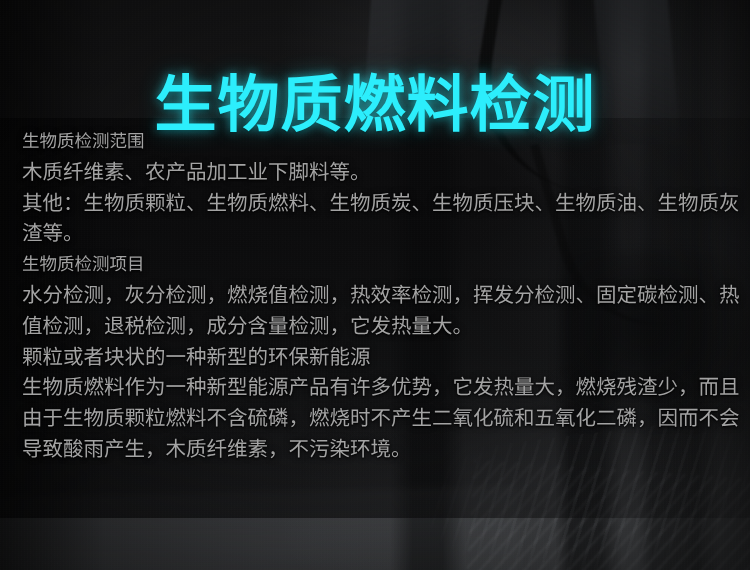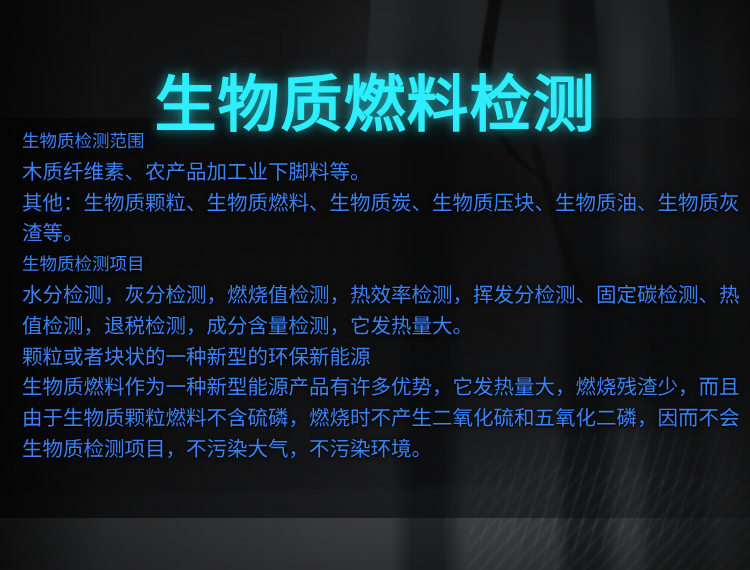--- a/index.html
+++ b/index.html
@@ -208,21 +208,21 @@
   }
 
   .body-copy {
     position: absolute;
     left: 22px;
     top: 126px;
     width: 712px;
   }
 
   .line {
-    color: #3b82f6;
+    color: #a3a3a3;
     font-size: 20.5px;
     line-height: 30.8px;
     height: 30.8px;
     white-space: nowrap;
     text-shadow:
       0 1px 2px rgba(0,0,0,0.95),
       0 0 6px rgba(0,0,0,0.8);
   }
 
   
@@ -258,17 +258,17 @@
       <div class="line heading">生物质检测范围</div>
       <div class="line">木质纤维素、农产品加工业下脚料等。</div>
       <div class="line">其他：生物质颗粒、生物质燃料、生物质炭、生物质压块、生物质油、生物质灰</div>
       <div class="line">渣等。</div>
       <div class="line heading">生物质检测项目</div>
       <div class="line">水分检测，灰分检测，燃烧值检测，热效率检测，挥发分检测、固定碳检测、热</div>
       <div class="line">值检测，退税检测，成分含量检测，它发热量大。</div>
       <div class="line">颗粒或者块状的一种新型的环保新能源</div>
       <div class="line">生物质燃料作为一种新型能源产品有许多优势，它发热量大，燃烧残渣少，而且</div>
       <div class="line">由于生物质颗粒燃料不含硫磷，燃烧时不产生二氧化硫和五氧化二磷，因而不会</div>
-      <div class="line">生物质检测项目，不污染大气，不污染环境。</div>
+      <div class="line">导致酸雨产生，木质纤维素，不污染环境。</div>
     </div>
 
   </div>
 </div>
 
 </body></html>

